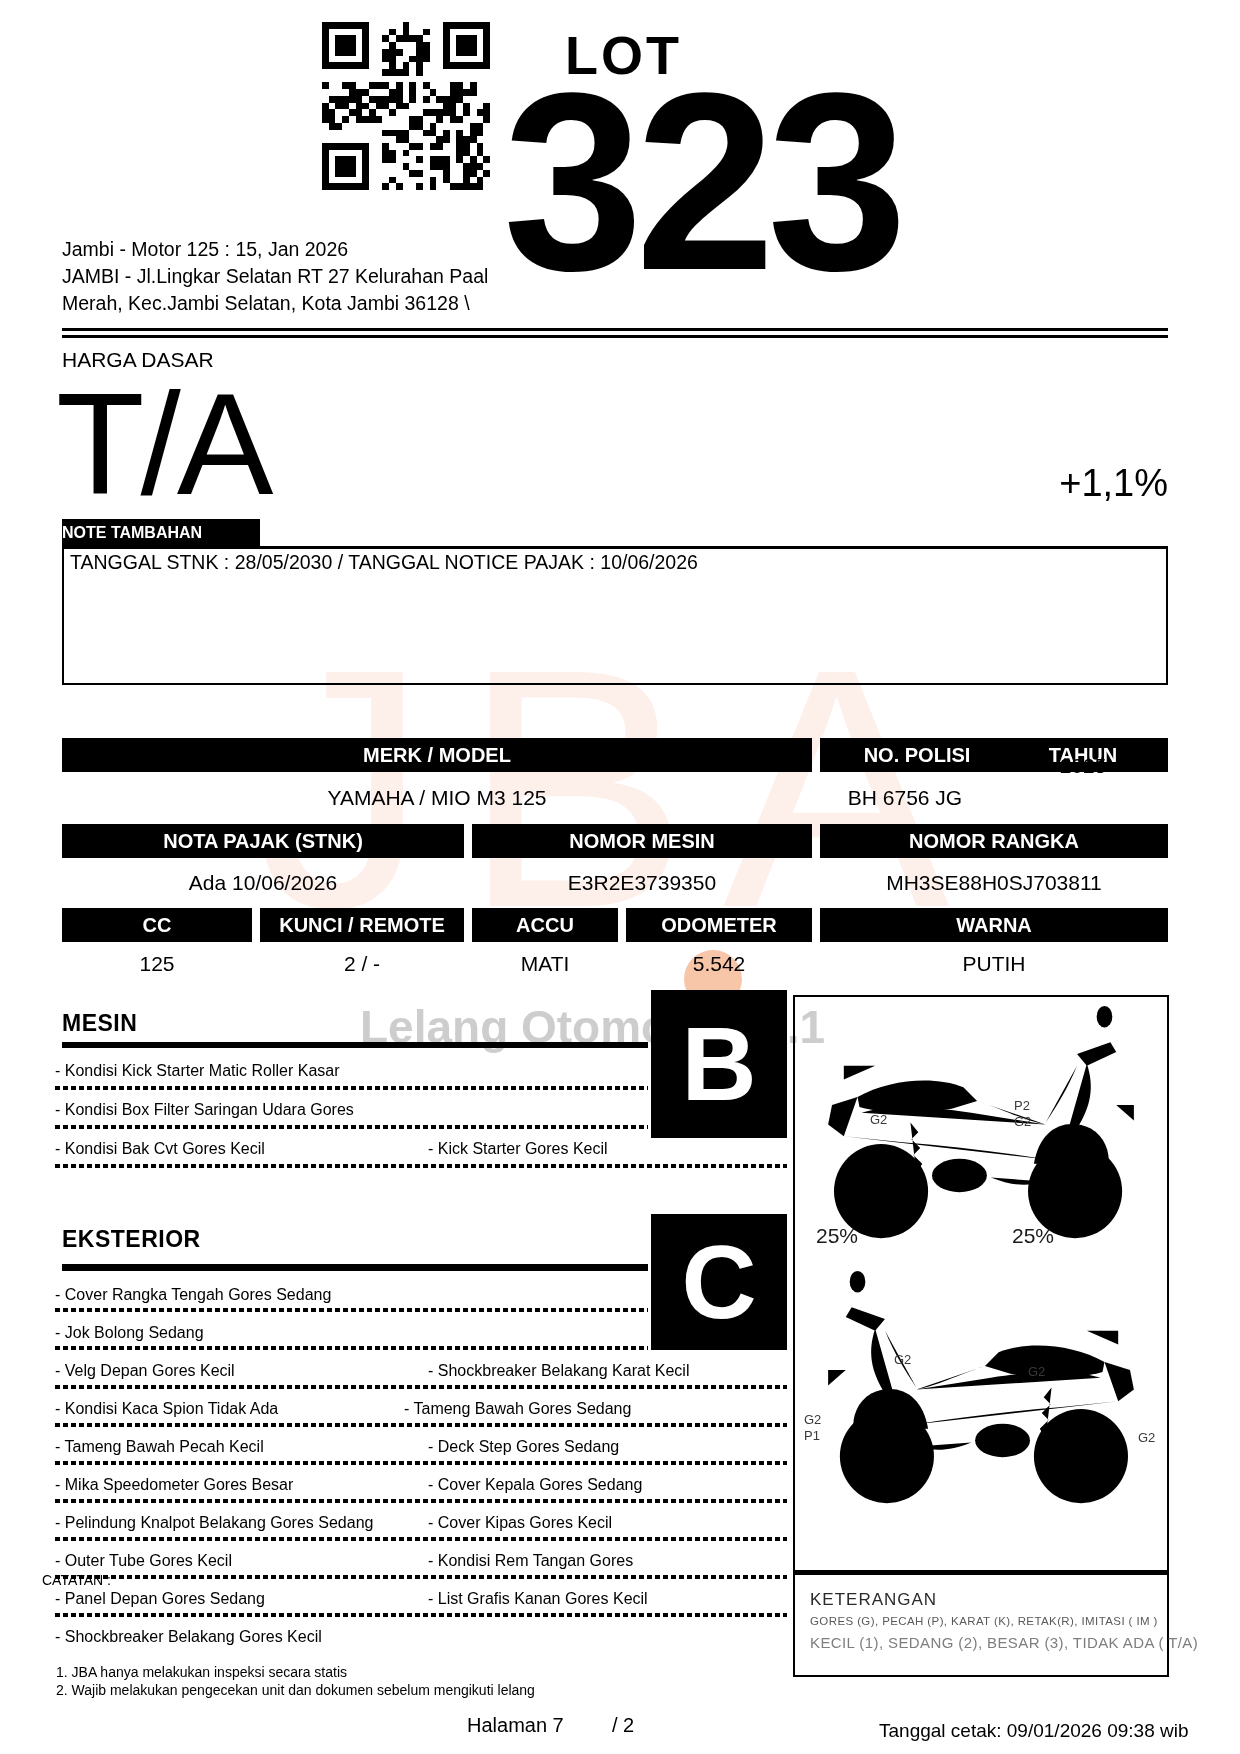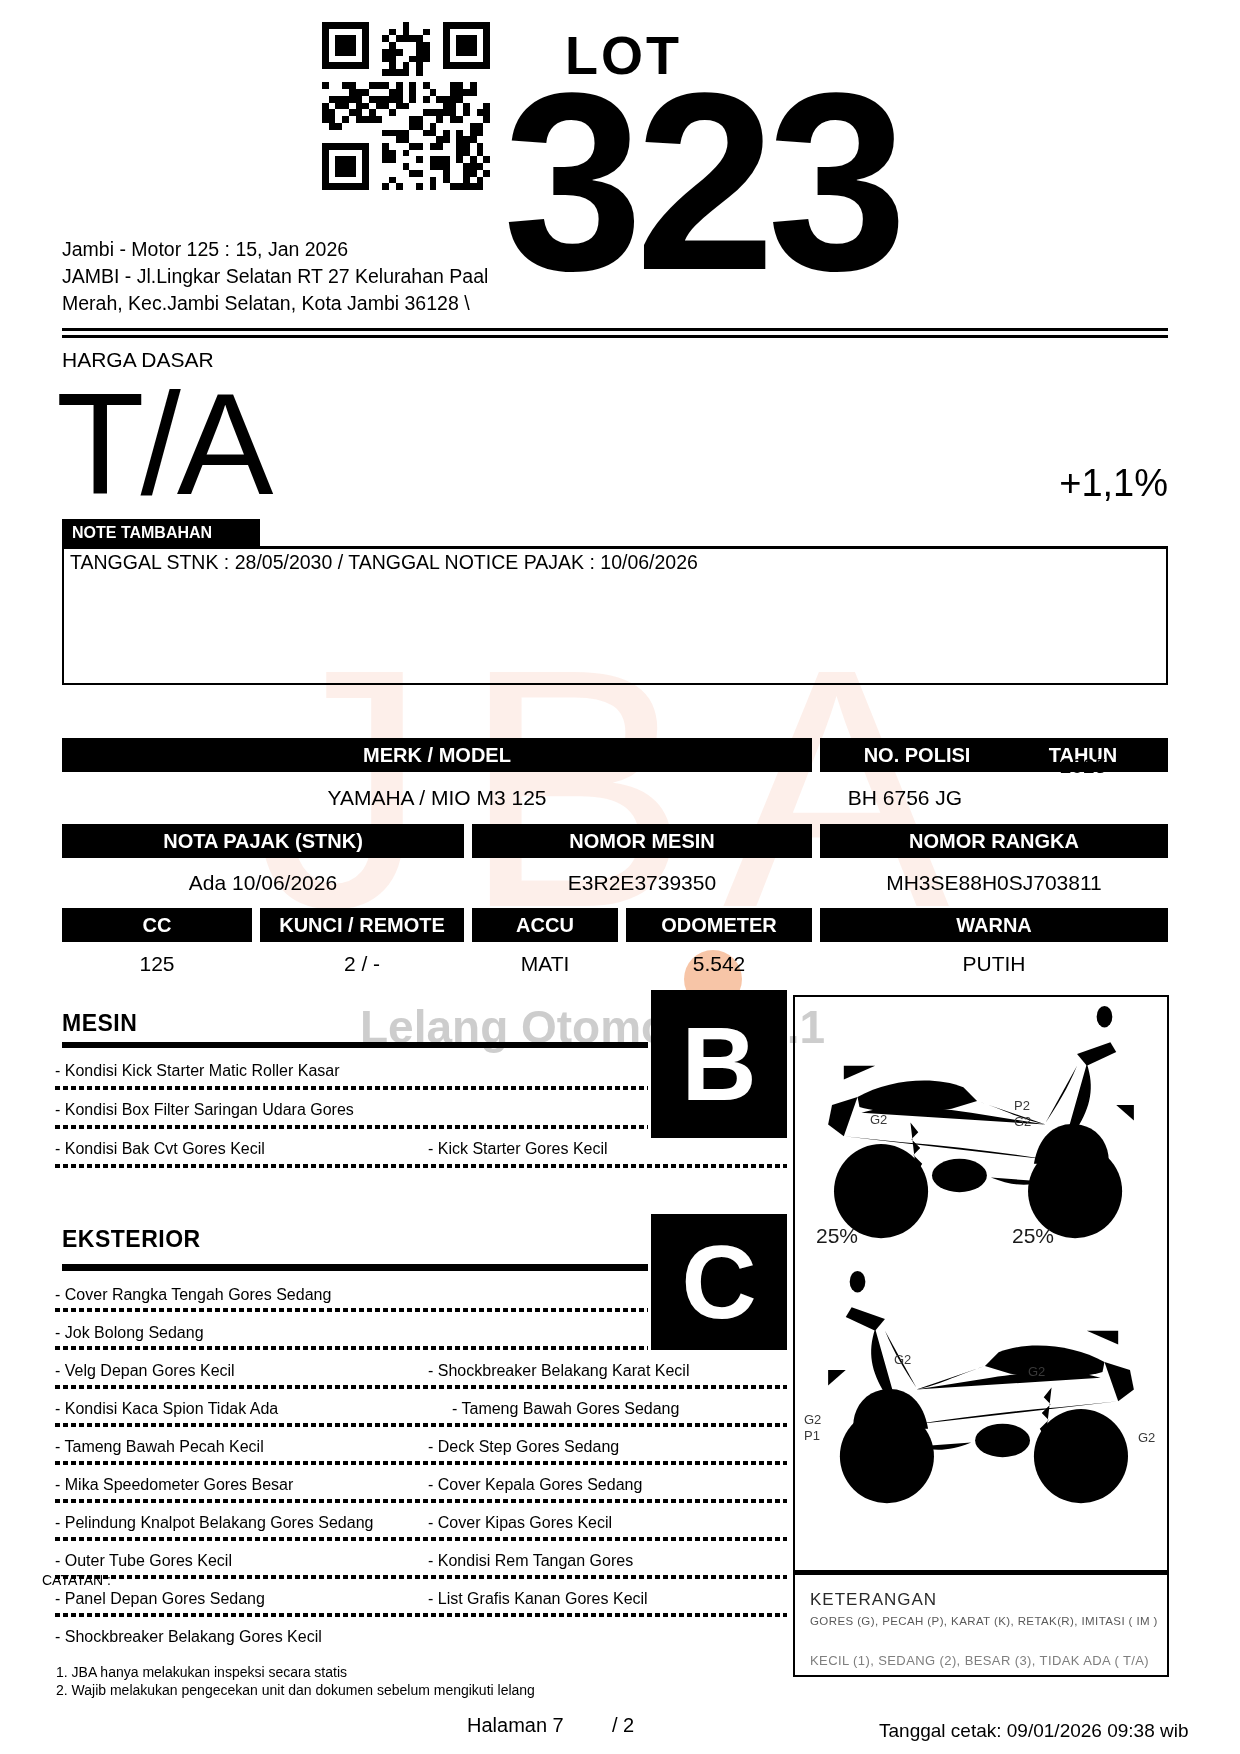--- a/index.html
+++ b/index.html
@@ -33,21 +33,21 @@
   .address { left:62px; top:236px; font-size:19.5px; line-height:27px; white-space:nowrap; }
 
   .double-rule { left:62px; top:328px; width:1106px; height:10px;
     border-top:3px solid #000; border-bottom:3px solid #000; }
 
   .harga-label { left:62px; top:348px; font-size:21px; }
   .harga-value { left:56px; top:372px; font-size:145px; font-weight:400; letter-spacing:-4px; line-height:1; }
   .pct { right:72px; top:462px; font-size:38px; white-space:nowrap; }
 
   .note-tab { left:62px; top:519px; width:198px; height:27px; background:#000;
-    color:#fff; font-size:16px; font-weight:700; line-height:27px; padding-left:10px; }
+    color:#fff; font-size:16px; font-weight:700; line-height:27px; }
   .note-box { left:62px; top:546px; width:1106px; height:139px;
     border:2px solid #000; border-top-width:3px; }
   .note-text { left:70px; top:551px; font-size:19.5px; white-space:nowrap; }
 
   
   .bar { background:#000; color:#fff; font-size:20px; font-weight:700;
     height:34px; line-height:34px; text-align:center; }
   .cell-val { font-size:21px; text-align:center; white-space:nowrap; }
 
   
@@ -58,21 +58,21 @@
 
   .li-row { font-size:16px; white-space:nowrap; }
   .dotted { height:4px;
     background:repeating-linear-gradient(90deg,#000 0 5px, transparent 5px 8px); }
 
   
   .img-box { left:793px; top:995px; width:376px; height:577px; border:2px solid #000; background:transparent; }
   .ket-box { left:793px; top:1572px; width:376px; height:105px; border:2px solid #000; border-top-width:3px; background:#fff; }
   .ket-title { left:810px; top:1590px; font-size:17px; letter-spacing:1px; color:#2a2a2a; }
   .ket-l1 { left:810px; top:1615px; font-size:11.5px; color:#5a5a5a; letter-spacing:0.4px; white-space:nowrap; }
-  .ket-l2 { left:810px; top:1634px; font-size:13px; color:#7e7e7e; letter-spacing:0.4px; white-space:nowrap;margin-top:19px; }
+  .ket-l2 { left:810px; top:1634px; font-size:15px; color:#7e7e7e; letter-spacing:0.4px; white-space:nowrap; }
 
   .bike { position:absolute; width:366px; height:245px; }
   .tire-pct { font-size:21px; color:#1a1a1a; }
   .mark { font-size:13px; color:#3a3a3a; }
 
   
   .catatan-title { left:42px; top:1572px; font-size:14px; }
   .catatan-item { font-size:14px; white-space:nowrap; }
   .page-num { font-size:20px; }
   .print-date { left:879px; top:1720px; font-size:19px; white-space:nowrap; }
@@ -339,21 +339,21 @@
 <div class="abs grade-box z2" style="left:651px;top:1214px;width:136px;height:136px;line-height:136px"><span>C</span></div>
 
 <div class="abs li-row z2" style="left:55px;top:1286px">- Cover Rangka Tengah Gores Sedang</div>
 <div class="abs dotted z2" style="left:55px;top:1308px;width:593px"></div>
 <div class="abs li-row z2" style="left:55px;top:1324px">- Jok Bolong Sedang</div>
 <div class="abs dotted z2" style="left:55px;top:1346px;width:593px"></div>
 <div class="abs li-row z2" style="left:55px;top:1362px">- Velg Depan Gores Kecil</div>
 <div class="abs li-row z2" style="left:428px;top:1362px">- Shockbreaker Belakang Karat Kecil</div>
 <div class="abs dotted z2" style="left:55px;top:1385px;width:732px"></div>
 <div class="abs li-row z2" style="left:55px;top:1400px">- Kondisi Kaca Spion Tidak Ada</div>
-<div class="abs li-row z2" style="left:452px;top:1400px">- Tameng Bawah Gores Sedang</div>
+<div class="abs li-row z2" style="left:404px;top:1400px">- Tameng Bawah Gores Sedang</div>
 <div class="abs dotted z2" style="left:55px;top:1423px;width:732px"></div>
 <div class="abs li-row z2" style="left:55px;top:1438px">- Tameng Bawah Pecah Kecil</div>
 <div class="abs li-row z2" style="left:428px;top:1438px">- Deck Step Gores Sedang</div>
 <div class="abs dotted z2" style="left:55px;top:1461px;width:732px"></div>
 <div class="abs li-row z2" style="left:55px;top:1476px">- Mika Speedometer Gores Besar</div>
 <div class="abs li-row z2" style="left:428px;top:1476px">- Cover Kepala Gores Sedang</div>
 <div class="abs dotted z2" style="left:55px;top:1499px;width:732px"></div>
 <div class="abs li-row z2" style="left:55px;top:1514px">- Pelindung Knalpot Belakang Gores Sedang</div>
 <div class="abs li-row z2" style="left:428px;top:1514px">- Cover Kipas Gores Kecil</div>
 <div class="abs dotted z2" style="left:55px;top:1537px;width:732px"></div>

